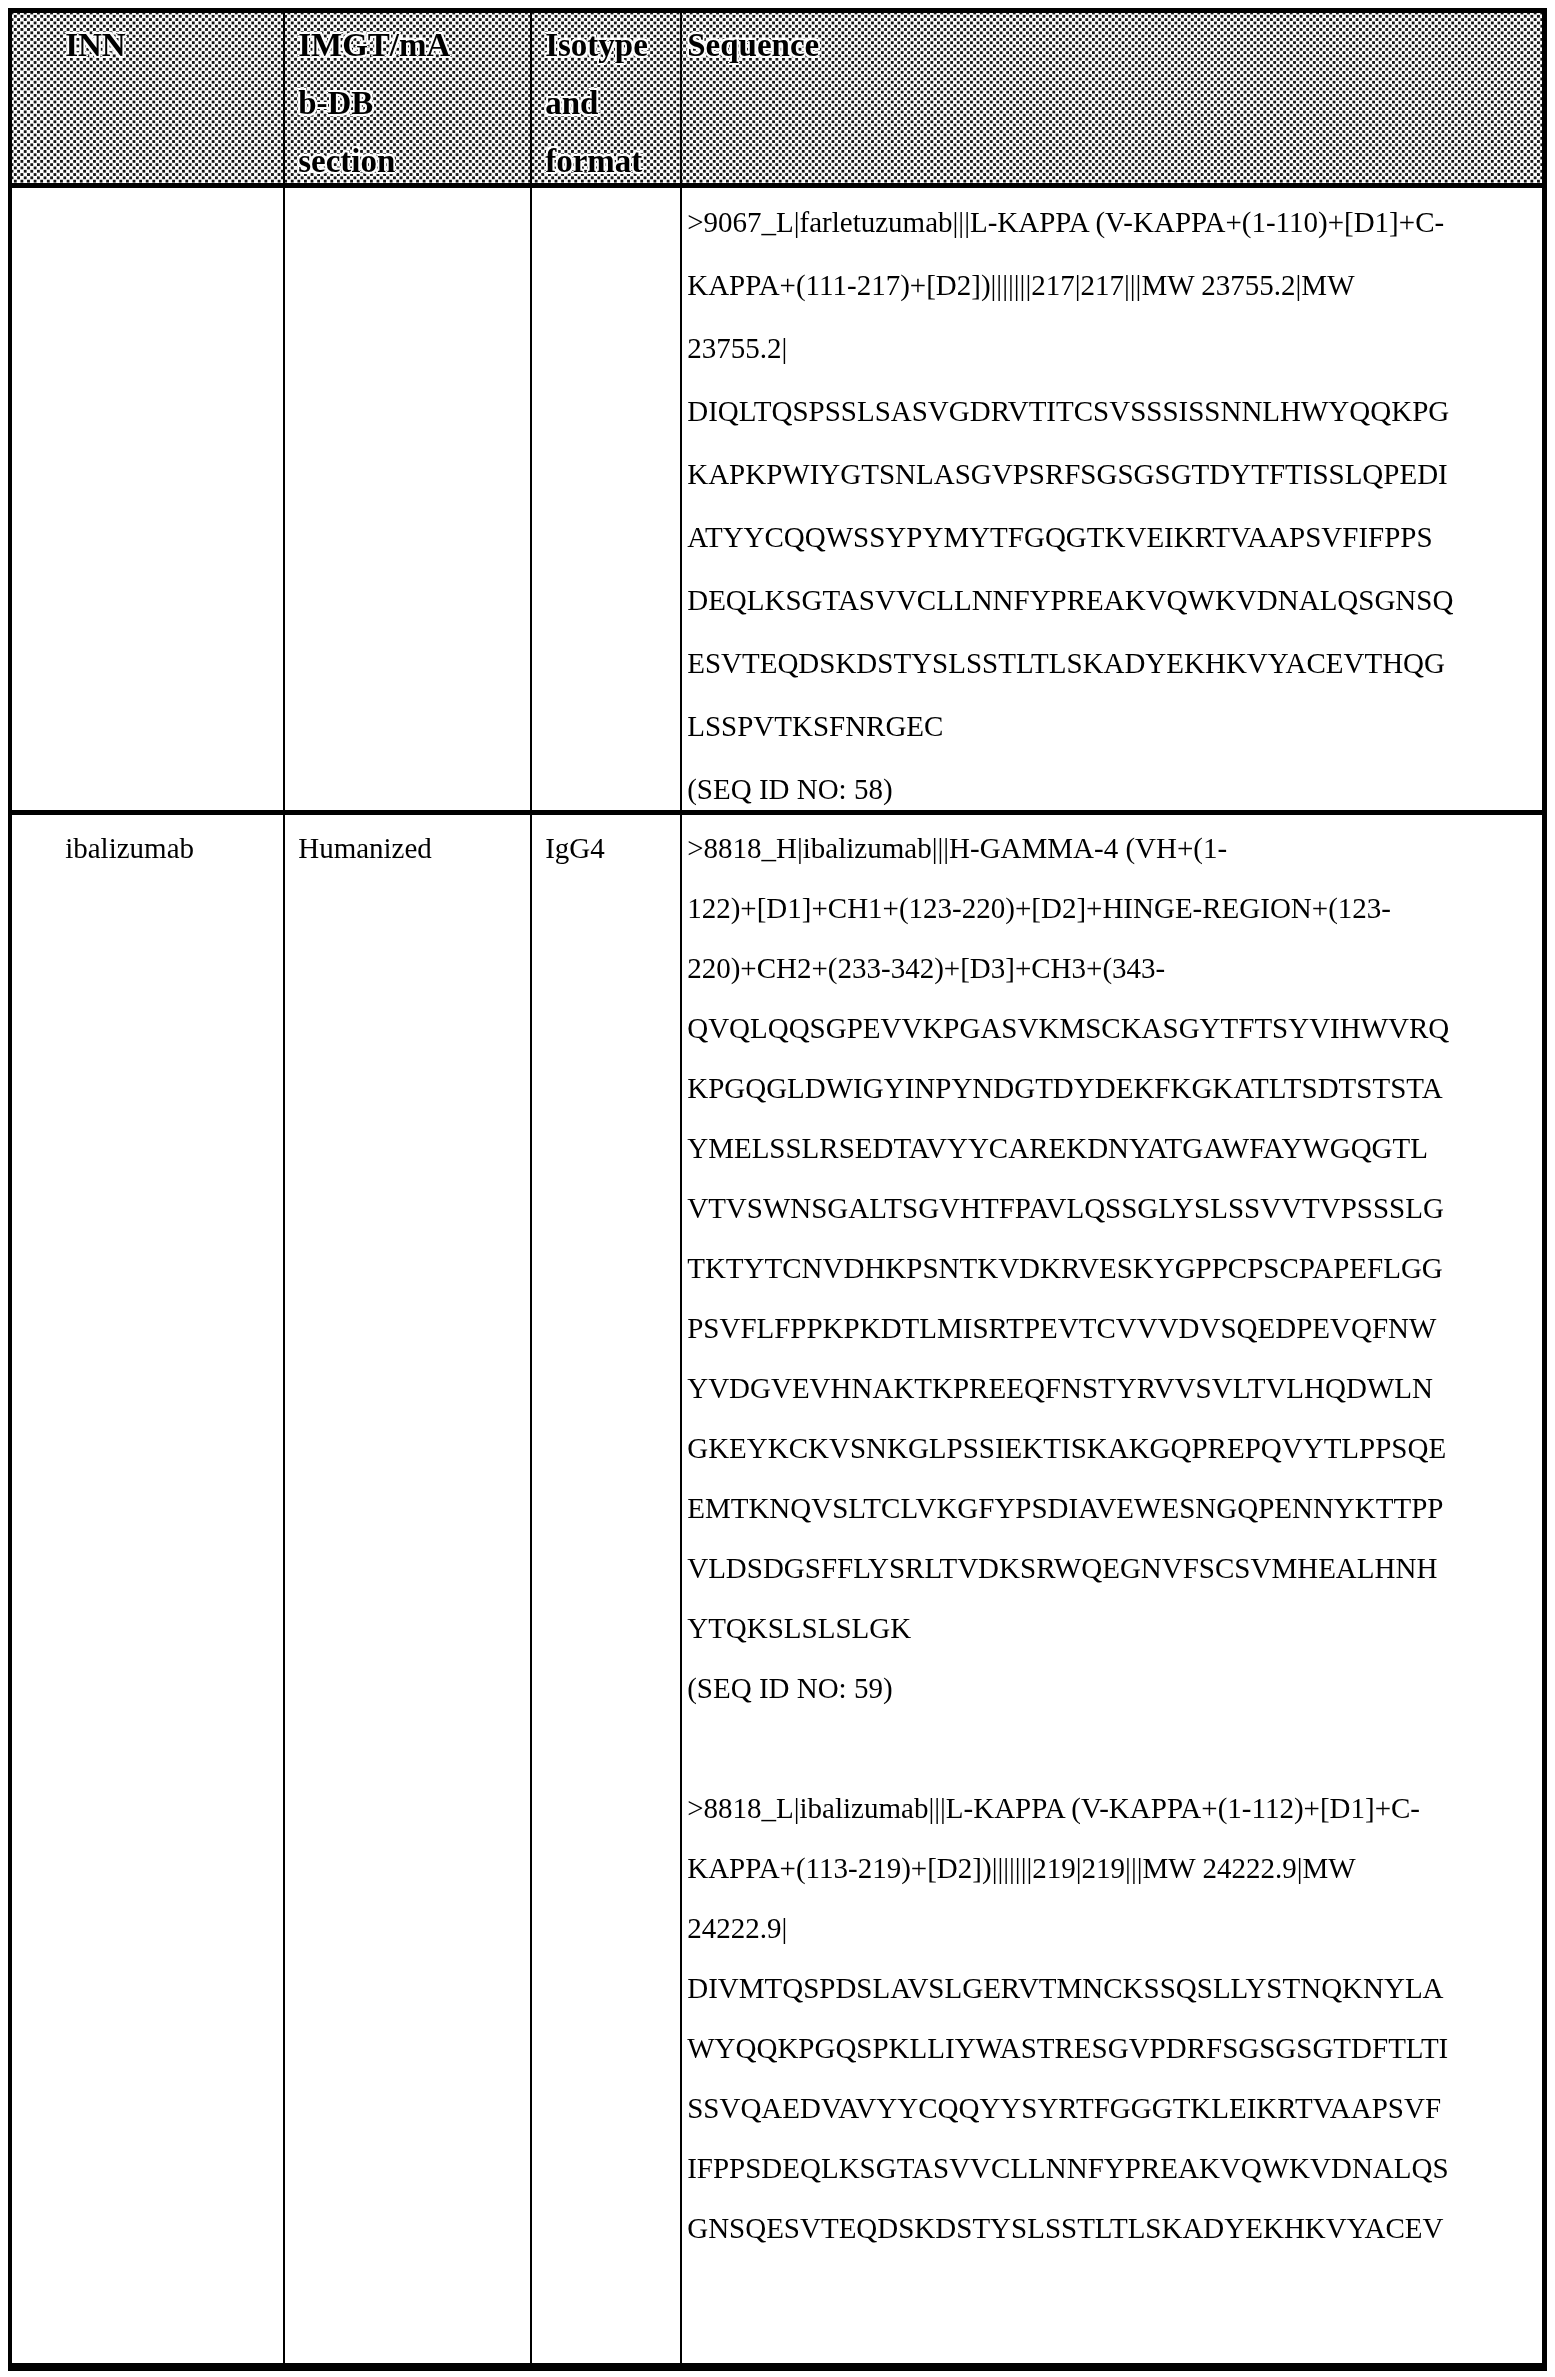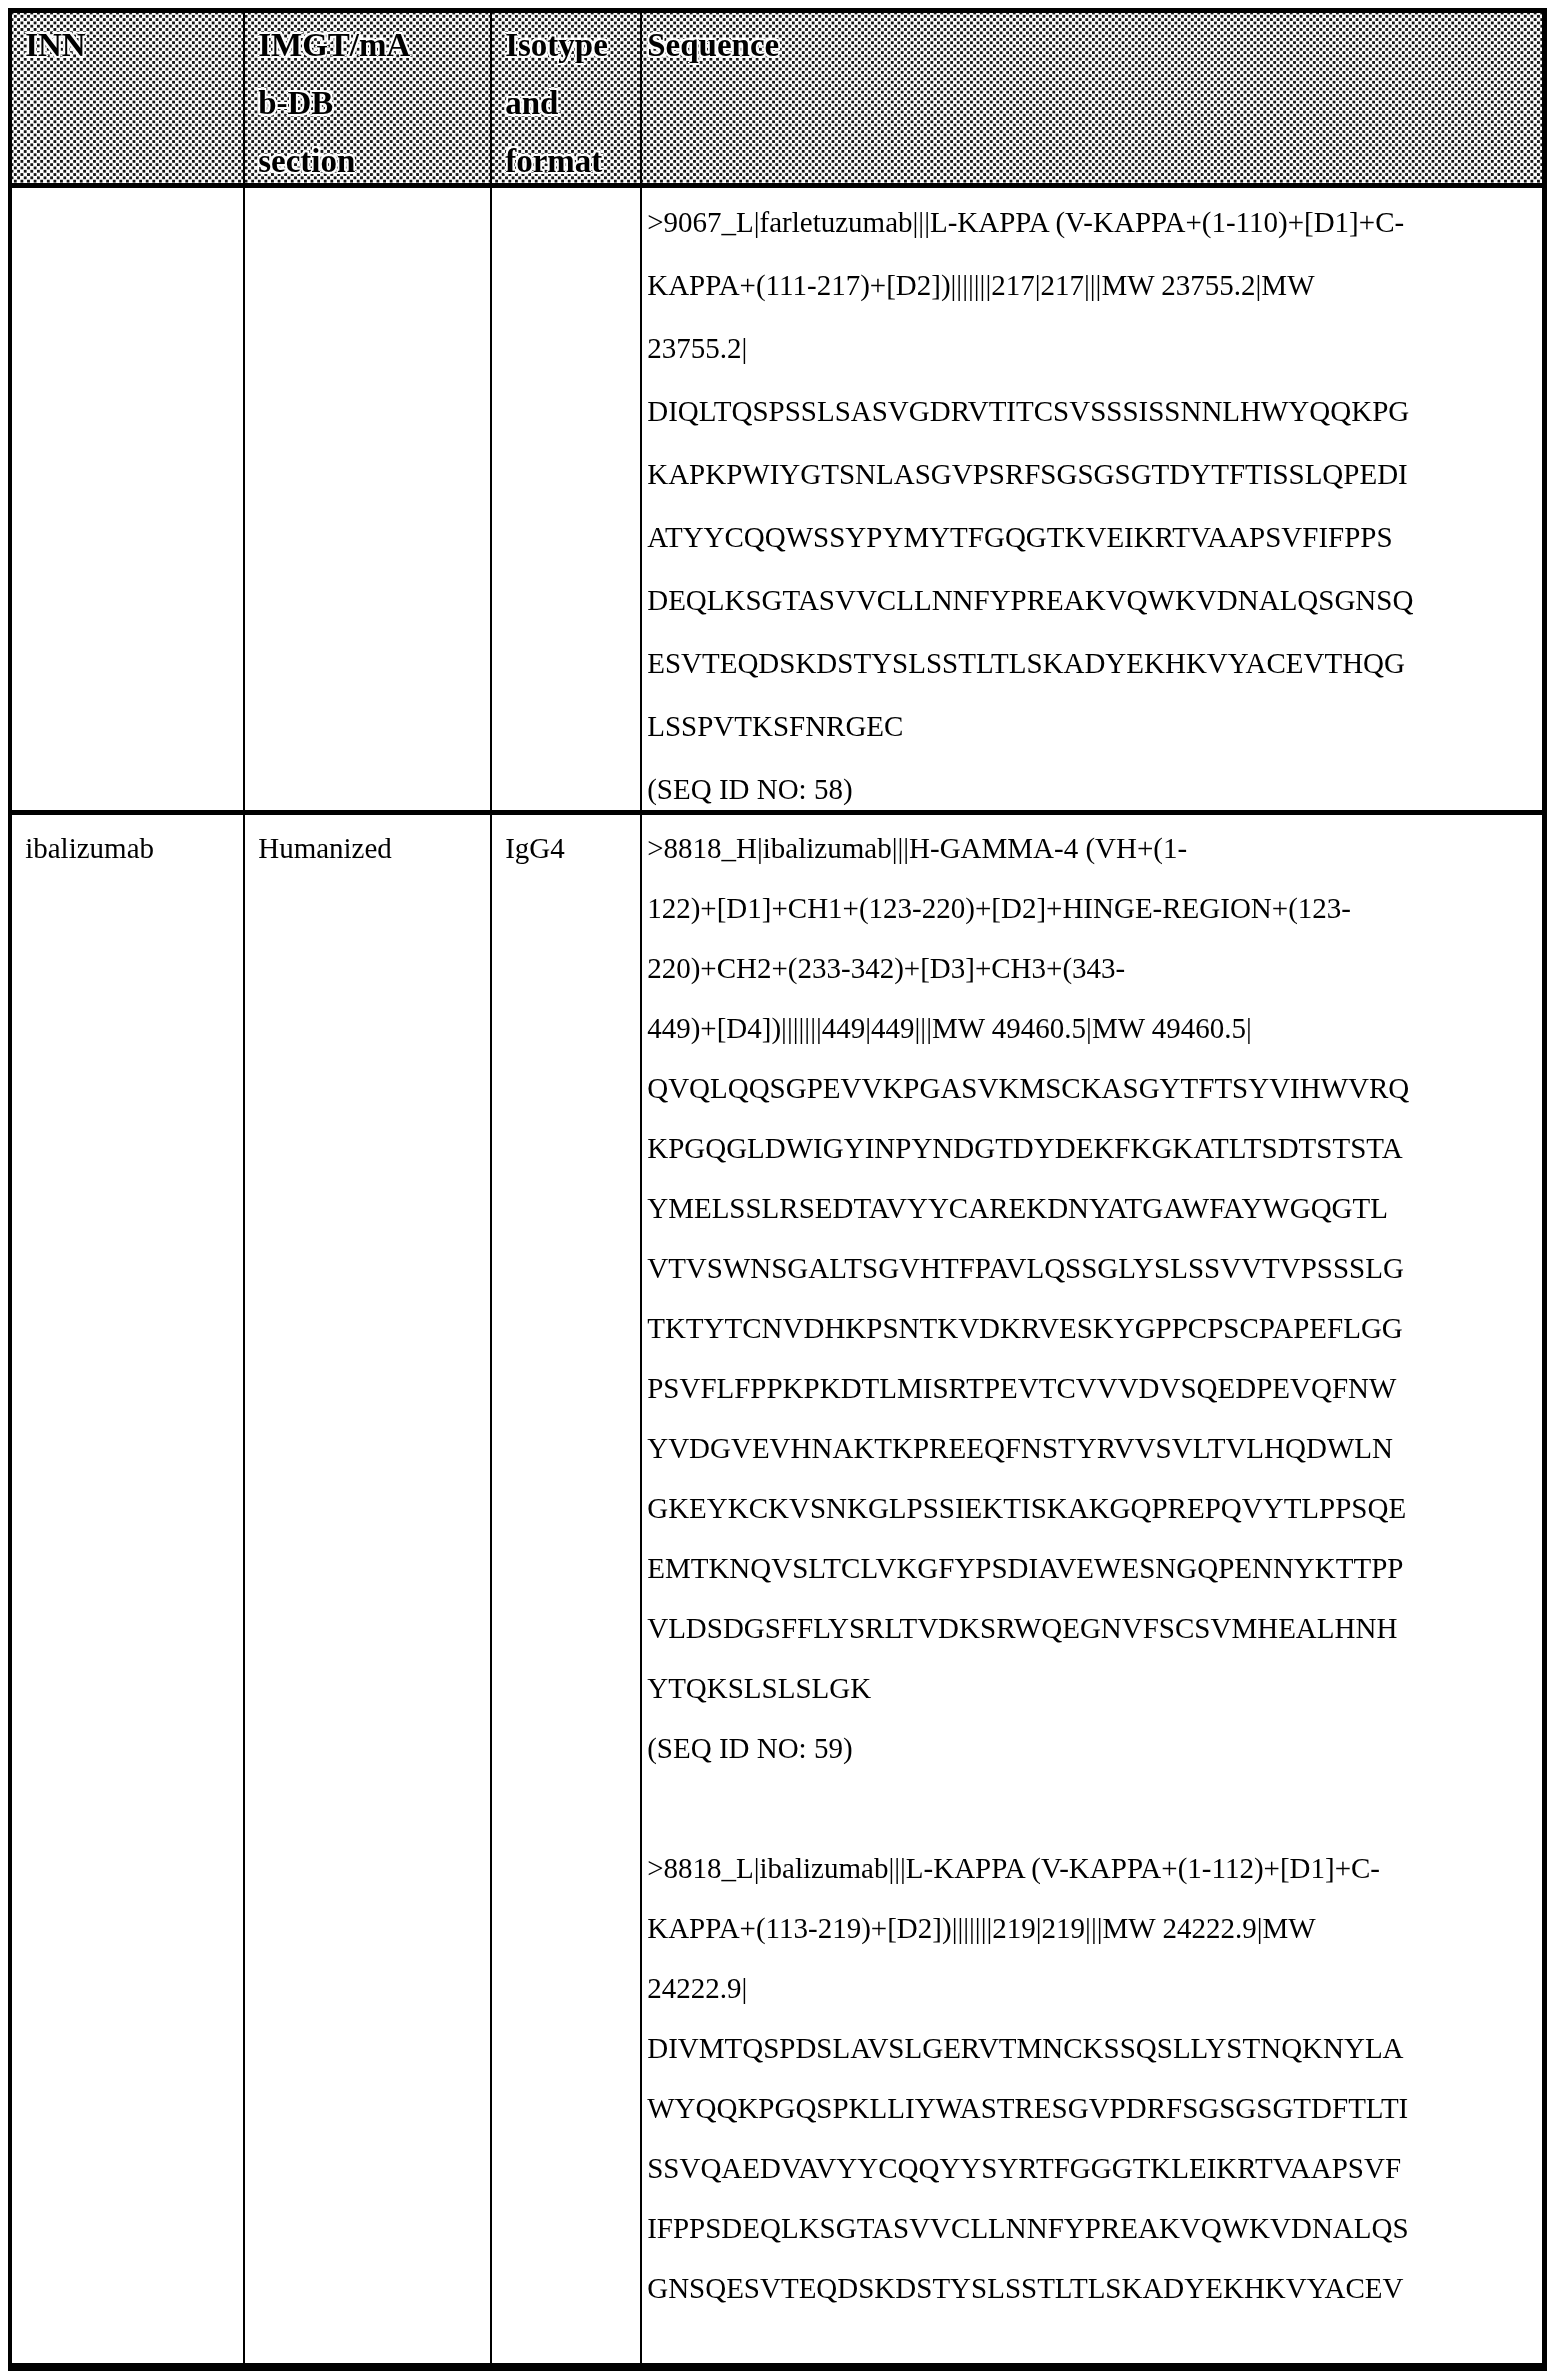--- a/index.html
+++ b/index.html
@@ -41,21 +41,21 @@
     font-weight: bold;
   }
   .trow-body1 { height: 627px; border-bottom: 5px solid #000; }
   .trow-body2 { flex: 1 1 auto; overflow: hidden; justify-content: center; }
   .cell {
     box-sizing: border-box;
     border-right: 2.5px solid #000;
     padding: 3.3px 8.2px 0 13px;
     overflow: hidden;
   }
-  .c1 { width: 233px; }
+  .c1 { width: 233px; margin-left: 40px; }
   .c2 { width: 247px; }
   .c3 { width: 150px; }
   .c4 { flex: 1 1 auto; border-right: none; padding-left: 5px; }
   .hdr-line {
     line-height: 58px;
     font-size: 33px;
     white-space: nowrap;
     text-shadow: -1.6px -1.6px 0 #fdfdfd, 1.6px -1.6px 0 #fdfdfd, -1.6px 1.6px 0 #fdfdfd, 1.6px 1.6px 0 #fdfdfd,
                  0 -1.6px 0 #fdfdfd, 0 1.6px 0 #fdfdfd, -1.6px 0 0 #fdfdfd, 1.6px 0 0 #fdfdfd;
   }
@@ -122,21 +122,20 @@
       <div class="cell c2">
         <div class="body-line">Humanized</div>
       </div>
       <div class="cell c3">
         <div class="body-line">IgG4</div>
       </div>
       <div class="cell c4">
           <div class="body-line">&gt;8818_H|ibalizumab|||H-GAMMA-4 (VH+(1-</div>
           <div class="body-line">122)+[D1]+CH1+(123-220)+[D2]+HINGE-REGION+(123-</div>
           <div class="body-line">220)+CH2+(233-342)+[D3]+CH3+(343-</div>
-          <div class="body-line">449)+[D4])|||||||449|449|||MW 49460.5|MW 49460.5|</div>
           <div class="body-line">QVQLQQSGPEVVKPGASVKMSCKASGYTFTSYVIHWVRQ</div>
           <div class="body-line">KPGQGLDWIGYINPYNDGTDYDEKFKGKATLTSDTSTSTA</div>
           <div class="body-line">YMELSSLRSEDTAVYYCAREKDNYATGAWFAYWGQGTL</div>
           <div class="body-line">VTVSWNSGALTSGVHTFPAVLQSSGLYSLSSVVTVPSSSLG</div>
           <div class="body-line">TKTYTCNVDHKPSNTKVDKRVESKYGPPCPSCPAPEFLGG</div>
           <div class="body-line">PSVFLFPPKPKDTLMISRTPEVTCVVVDVSQEDPEVQFNW</div>
           <div class="body-line">YVDGVEVHNAKTKPREEQFNSTYRVVSVLTVLHQDWLN</div>
           <div class="body-line">GKEYKCKVSNKGLPSSIEKTISKAKGQPREPQVYTLPPSQE</div>
           <div class="body-line">EMTKNQVSLTCLVKGFYPSDIAVEWESNGQPENNYKTTPP</div>
           <div class="body-line">VLDSDGSFFLYSRLTVDKSRWQEGNVFSCSVMHEALHNH</div>

